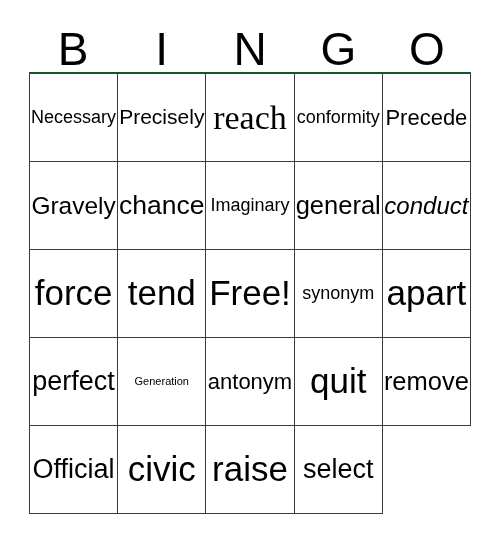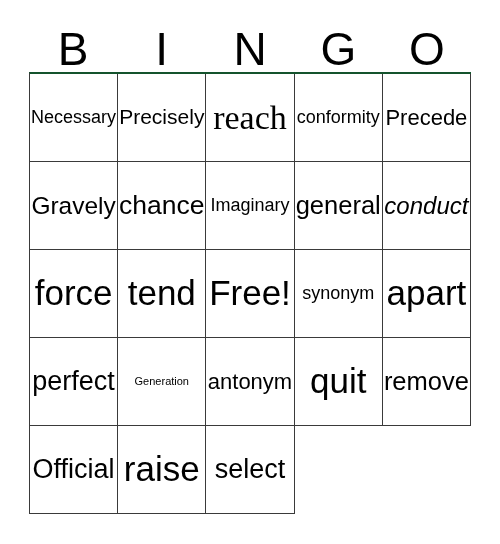--- a/index.html
+++ b/index.html
@@ -151,20 +151,23 @@
       <div class="bingo-cell">
         <span class="cell-text fs-xxl">quit</span>
       </div>
       <div class="bingo-cell">
         <span class="cell-text fs-lg" style="font-size: 25.5px;">remove</span>
       </div>
       <div class="bingo-cell">
         <span class="cell-text fs-lg">Official</span>
       </div>
       <div class="bingo-cell">
+        <span class="cell-text fs-xxl">civic</span>
+      </div>
+      <div class="bingo-cell">
         <span class="cell-text fs-xxl">raise</span>
       </div>
       <div class="bingo-cell">
         <span class="cell-text fs-lg">select</span>
       </div>
     </div>
 
 </div>
 
 </body></html>

